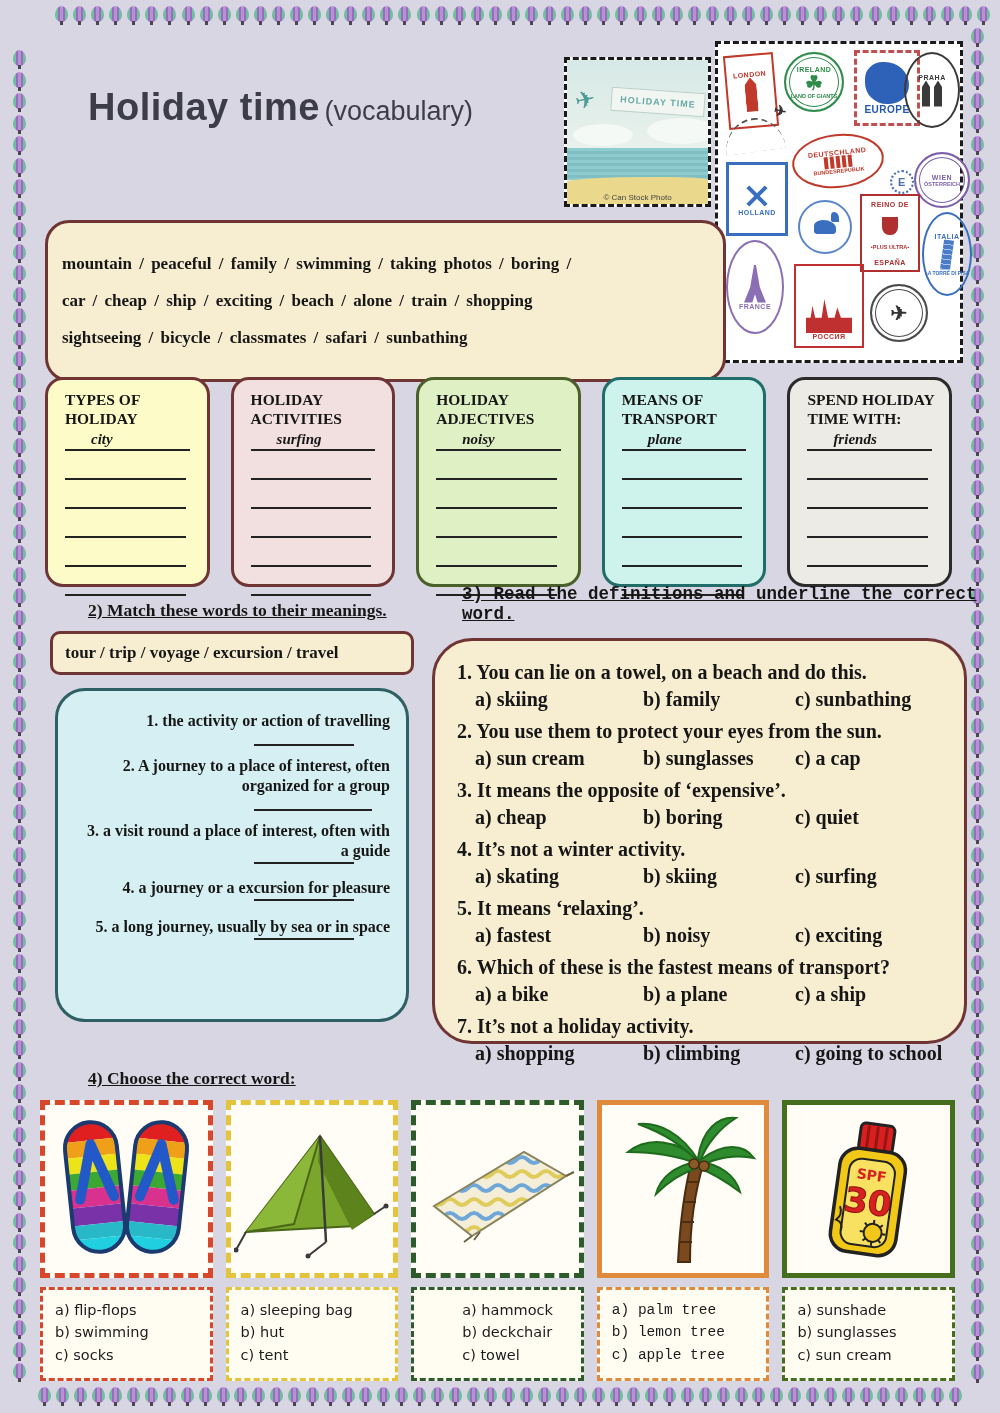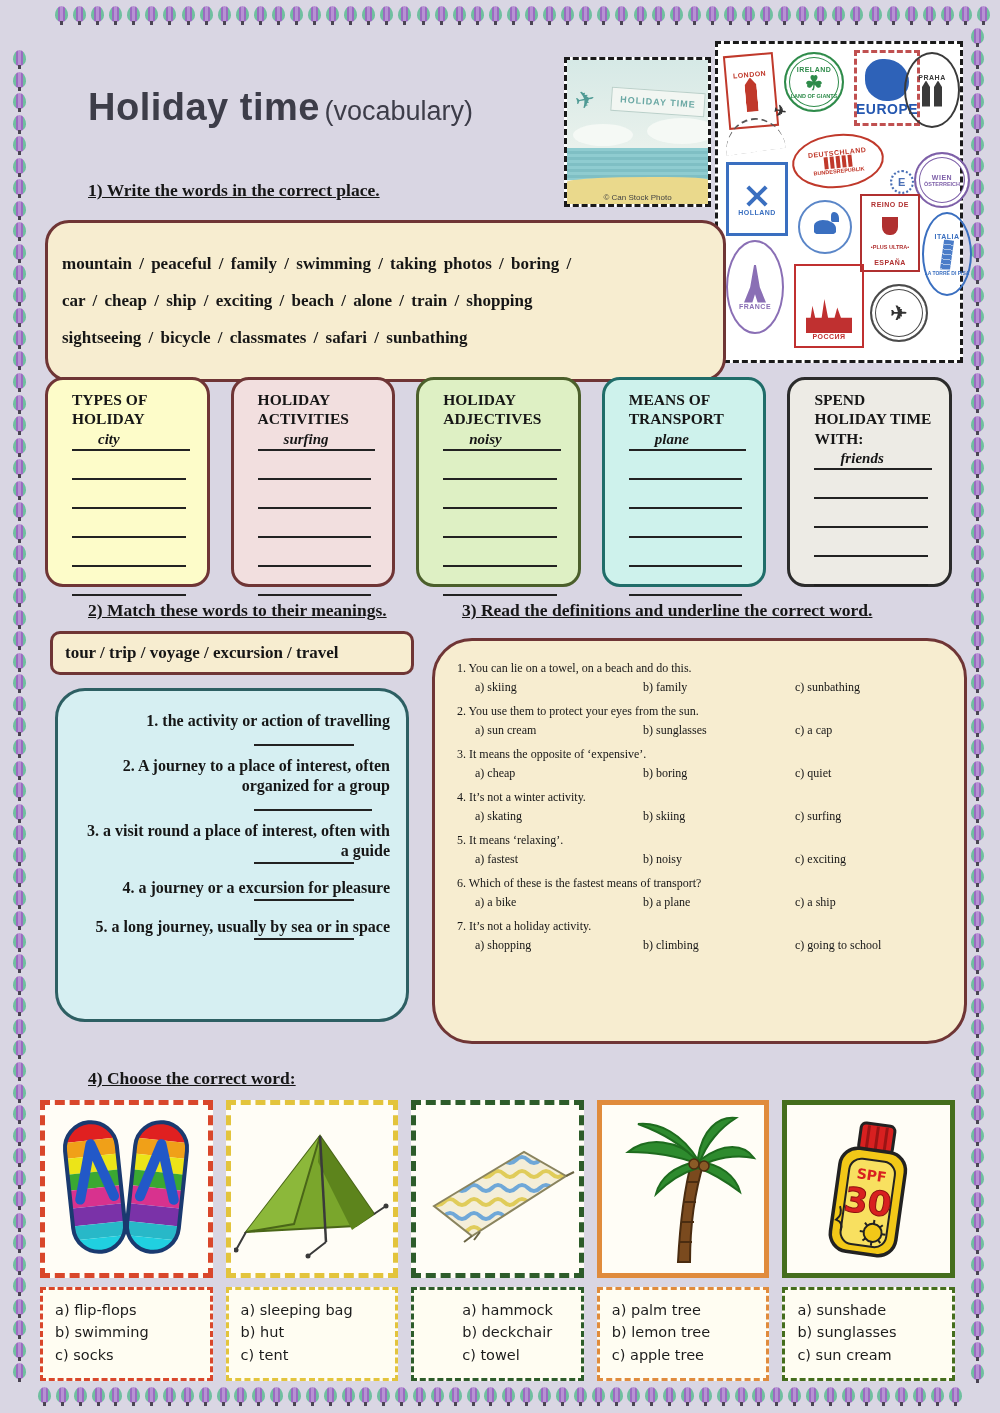--- a/index.html
+++ b/index.html
@@ -15,64 +15,64 @@
   .balloon{position:relative;width:13px;height:16px;flex:0 0 auto;
     background:linear-gradient(90deg,#6fbf9f 0 22%,#9a6cc0 22% 42%,#b791d4 42% 58%,#9a6cc0 58% 78%,#6fbf9f 78% 100%);
     border-radius:50% 50% 50% 50%/58% 58% 42% 42%;}
   .balloon::after{content:"";position:absolute;left:5px;bottom:-3px;width:3px;height:4px;background:#4a4453;}
 
   
   .title{position:absolute;left:88px;top:86px;font-family:"Liberation Sans",sans-serif;color:#3d3d49;}
   .title .big{font-size:38px;font-weight:600;letter-spacing:.5px;}
   .title .small{font-size:27px;font-weight:400;}
   .exheading{position:absolute;font-weight:bold;font-size:17.5px;text-decoration:underline;}
-  #h1{left:88px;top:180px;} #h2{left:88px;top:600px;} #h3{left:462px;top:600px;} #h4{left:88px;top:1068px;}
+  #h1{left:88px;top:180px;} #h2{left:88px;top:600px;} #h3{left:462px;top:584px;font-family:Liberation Mono, monospace;} #h4{left:88px;top:1068px;}
 
   
   .wordbank{position:absolute;left:45px;top:220px;width:647px;height:112px;background:#f7edd0;
     border:3px solid #6f3535;border-radius:24px;padding:22px 14px;display:flex;flex-direction:column;
     justify-content:space-around;font-weight:bold;font-size:17px;word-spacing:3px;}
 
   
   .cats{position:absolute;left:45px;top:377px;width:907px;display:flex;gap:21px;}
-  .cat{flex:1;height:182px;border-radius:18px;border:3px solid;padding:10px 13px 12px 24px;}
+  .cat{flex:1;height:182px;border-radius:18px;border:3px solid;padding:10px 13px 12px 17px;}
   .cat h3{margin:0;font-size:15.5px;line-height:1.25;font-weight:bold;}
   .cat .example{font-style:italic;font-weight:bold;font-size:15px;border-bottom:2px solid #222;
     padding:2px 0 1px 26px;margin-right:4px;}
   .bline{border-bottom:2px solid #222;height:27px;margin-right:8px;}
   .cat0{background:#fdfcc9;border-color:#6f3535;}
   .cat1{background:#f2dfdf;border-color:#6f3535;}
   .cat2{background:#def0c4;border-color:#4b5f2b;}
   .cat3{background:#cef2ec;border-color:#206d69;}
   .cat4{background:#edebe5;border-color:#2b2b2b;}
 
   
   .matchbank{position:absolute;left:50px;top:631px;width:334px;background:#f7edd0;border:3px solid #6f3535;
     border-radius:10px;padding:9px 12px;font-weight:bold;font-size:17px;}
   .defbox{position:absolute;left:55px;top:688px;width:312px;height:292px;background:#d6eff2;
     border:3px solid #2d5f63;border-radius:30px;padding:20px 16px 16px 20px;font-weight:bold;font-size:16px;line-height:1.25;}
   .defitem{margin-bottom:4px;text-align:right;}
   .ansline{border-bottom:2px solid #222;width:100px;height:9px;margin:3px 36px 10px auto;}
 
   
   .qbox{position:absolute;left:432px;top:638px;width:497px;height:368px;background:#f7edd0;
-    border:3px solid #6f3535;border-radius:40px;padding:20px 10px 12px 22px;font-weight:normal;font-size:12px;}
+    border:3px solid #6f3535;border-radius:40px;padding:20px 10px 12px 22px;font-weight:bold;font-size:20px;}
   .q{margin-bottom:2px;}
   .opts{display:grid;grid-template-columns:168px 152px 1fr;padding:2px 0 9px 18px;}
 
   
   .cards{position:absolute;left:40px;top:1100px;width:915px;display:flex;gap:13px;}
   .card{flex:1;display:flex;flex-direction:column;}
   .imgbox{height:168px;background:#fffdf6;display:flex;align-items:center;justify-content:center;}
   .optbox{margin-top:9px;height:74px;background:#fffdf2;padding:9px 4px 5px 12px;
     font-family:"DejaVu Sans",sans-serif;font-size:14.5px;line-height:1.55;color:#1c1c1c;}
   .c0 .imgbox{border:5px dashed #d9472b;} .c0 .optbox{border:3px dashed #d9472b;}
   .c1 .imgbox{border:5px dashed #e3c43c;} .c1 .optbox{border:3px dashed #e3c43c;}
   .c2 .imgbox{border:5px dashed #2d5c2a;} .c2 .optbox{border:3px dashed #2d5c2a;padding-left:48px;}
-  .c3 .imgbox{border:5px solid #e08b3c;} .c3 .optbox{border:3px dashed #e08b3c;}
+  .c3 .imgbox{border:5px solid #e08b3c;} .c3 .optbox{border:3px dashed #e08b3c;font-family:Liberation Mono, monospace;}
   .c4 .imgbox{border:5px solid #456e1d;} .c4 .optbox{border:3px dashed #456e1d;}
 
   
   .postcard{position:absolute;left:564px;top:57px;width:147px;height:150px;background:#fff;
     border:3px dashed #1a1a1a;box-sizing:border-box;overflow:hidden;}
   .pc-sky{position:absolute;inset:0;background:linear-gradient(#d6e9e6,#e9f1ec 60%);}
   .pc-sea{position:absolute;left:0;right:0;top:88px;height:32px;
     background:repeating-linear-gradient(#8fccd0 0 3px,#7fbfc4 3px 6px);}
   .pc-sand{position:absolute;left:0;right:0;top:117px;bottom:0;background:#ead98c;
     border-radius:60% 30% 0 0/18% 10% 0 0;}
@@ -90,21 +90,21 @@
   .stamp{position:absolute;display:flex;flex-direction:column;align-items:center;justify-content:center;
     text-align:center;font-weight:bold;box-sizing:border-box;}
   .stamp .lab{font-size:7px;letter-spacing:.5px;}
   .stamp .sub{font-size:5.5px;}
   .st-london{left:8px;top:10px;width:50px;height:74px;border:2px solid #c0392b;color:#c0392b;transform:rotate(-5deg);}
   .st-london .tower{width:12px;height:34px;background:#c0392b;clip-path:polygon(50% 0,100% 22%,100% 100%,0 100%,0 22%);}
   .st-ireland{left:66px;top:8px;width:60px;height:60px;border:2px solid #2e8b4a;border-radius:50%;color:#2e8b4a;box-shadow:inset 0 0 0 3px #fff,inset 0 0 0 4px #2e8b4a;}
   .st-ireland .glyph{font-size:20px;line-height:1;}
   .st-europe{left:136px;top:6px;width:66px;height:76px;border:3px dashed #c05050;color:#2457b0;}
   .st-europe .blob{width:44px;height:42px;background:#2e62b8;border-radius:40% 55% 45% 50%;}
-  .st-europe .lab{font-size:14px;}
+  .st-europe .lab{font-size:10px;}
   .st-praha{left:186px;top:8px;width:56px;height:76px;border:2px solid #3a3a3a;border-radius:50%;color:#3a3a3a;}
   .st-praha .tower{display:flex;gap:4px;}
   .st-praha .tower i{width:8px;height:26px;background:#3a3a3a;clip-path:polygon(50% 0,100% 25%,100% 100%,0 100%,0 25%);}
   .st-path{left:6px;top:74px;width:60px;height:34px;border-top:2px dashed #555;border-radius:50%/100% 100% 0 0;transform:rotate(-8deg);}
   .st-path .glyph{position:absolute;right:-6px;top:-14px;font-size:15px;color:#333;transform:rotate(20deg);}
   .st-deutsch{left:74px;top:90px;width:92px;height:54px;border:2px solid #c0392b;border-radius:50%;color:#c0392b;transform:rotate(-6deg);}
   .st-deutsch .gate{display:flex;gap:2px;}
   .st-deutsch .gate i{width:4px;height:12px;background:#c0392b;}
   .st-e{left:172px;top:126px;width:24px;height:24px;border:2px dotted #4a6fb5;border-radius:50%;color:#4a6fb5;}
   .st-e .lab{font-size:11px;}
@@ -466,21 +466,20 @@
       <span class="glyph">✈</span>
     </div>
     <div class="stamp st-waves">
         <i></i>
         <i></i>
         <i></i>
         <i></i>
       </div>
   </div>
 
-  <div class="exheading" id="h1">1) Write the words in the correct place.</div>
   <div class="wordbank">
     <div>mountain  /  peaceful  /  family  / swimming  /  taking photos  /  boring  /</div>
     <div>car  / cheap  / ship   /  exciting  /  beach /  alone  /   train  / shopping</div>
     <div>sightseeing /  bicycle  /  classmates  /  safari   / sunbathing</div>
   </div>
 
   <div class="cats">
     <div class="cat cat0">
       <h3>TYPES OF HOLIDAY</h3>
       <div class="example">city</div>

